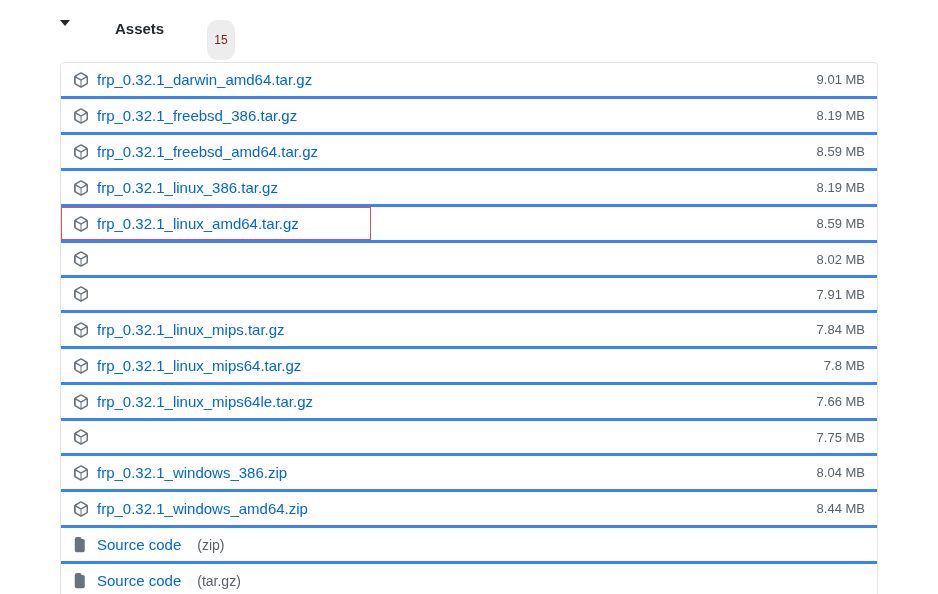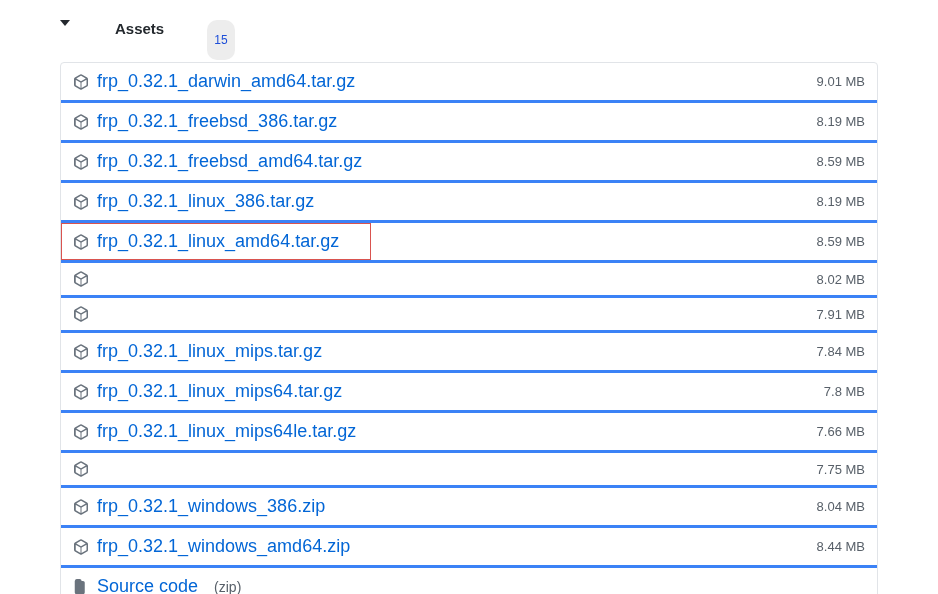--- a/index.html
+++ b/index.html
@@ -27,21 +27,21 @@
       border-top: 6px solid #24292e;
       margin-right: 8px;
     }
     .assets-label {
       font-weight: 600;
       font-size: 15px;
     }
     .count-badge {
       display: inline-block;
       background: #ededed;
-      color: #1d4ed8;
+      color: #7f1d1d;
       border-radius: 10px;
       font-size: 12px;
       font-weight: 500;
       padding: 12px 7px;
       margin-left: 6px;
       line-height: 16px;
     }
     .assets-list {
       border: 1px solid #e1e4e8;
       border-radius: 4px;
@@ -65,21 +65,21 @@
       color: #6a737d;
       margin-right: 8px;
       flex-shrink: 0;
       display: inline-flex;
       align-items: center;
     }
     .file-icon svg { width: 16px; height: 16px; fill: currentColor; }
     .asset-link {
       color: #0366d6;
       text-decoration: none;
-      font-size: 18px;
+      font-size: 15px;
       white-space: nowrap;
     }
     .asset-ext {
       color: #586069;
       margin-left: 16px;
       font-size: 14px;
     }
     .asset-size {
       color: #586069;
       font-size: 13px;

